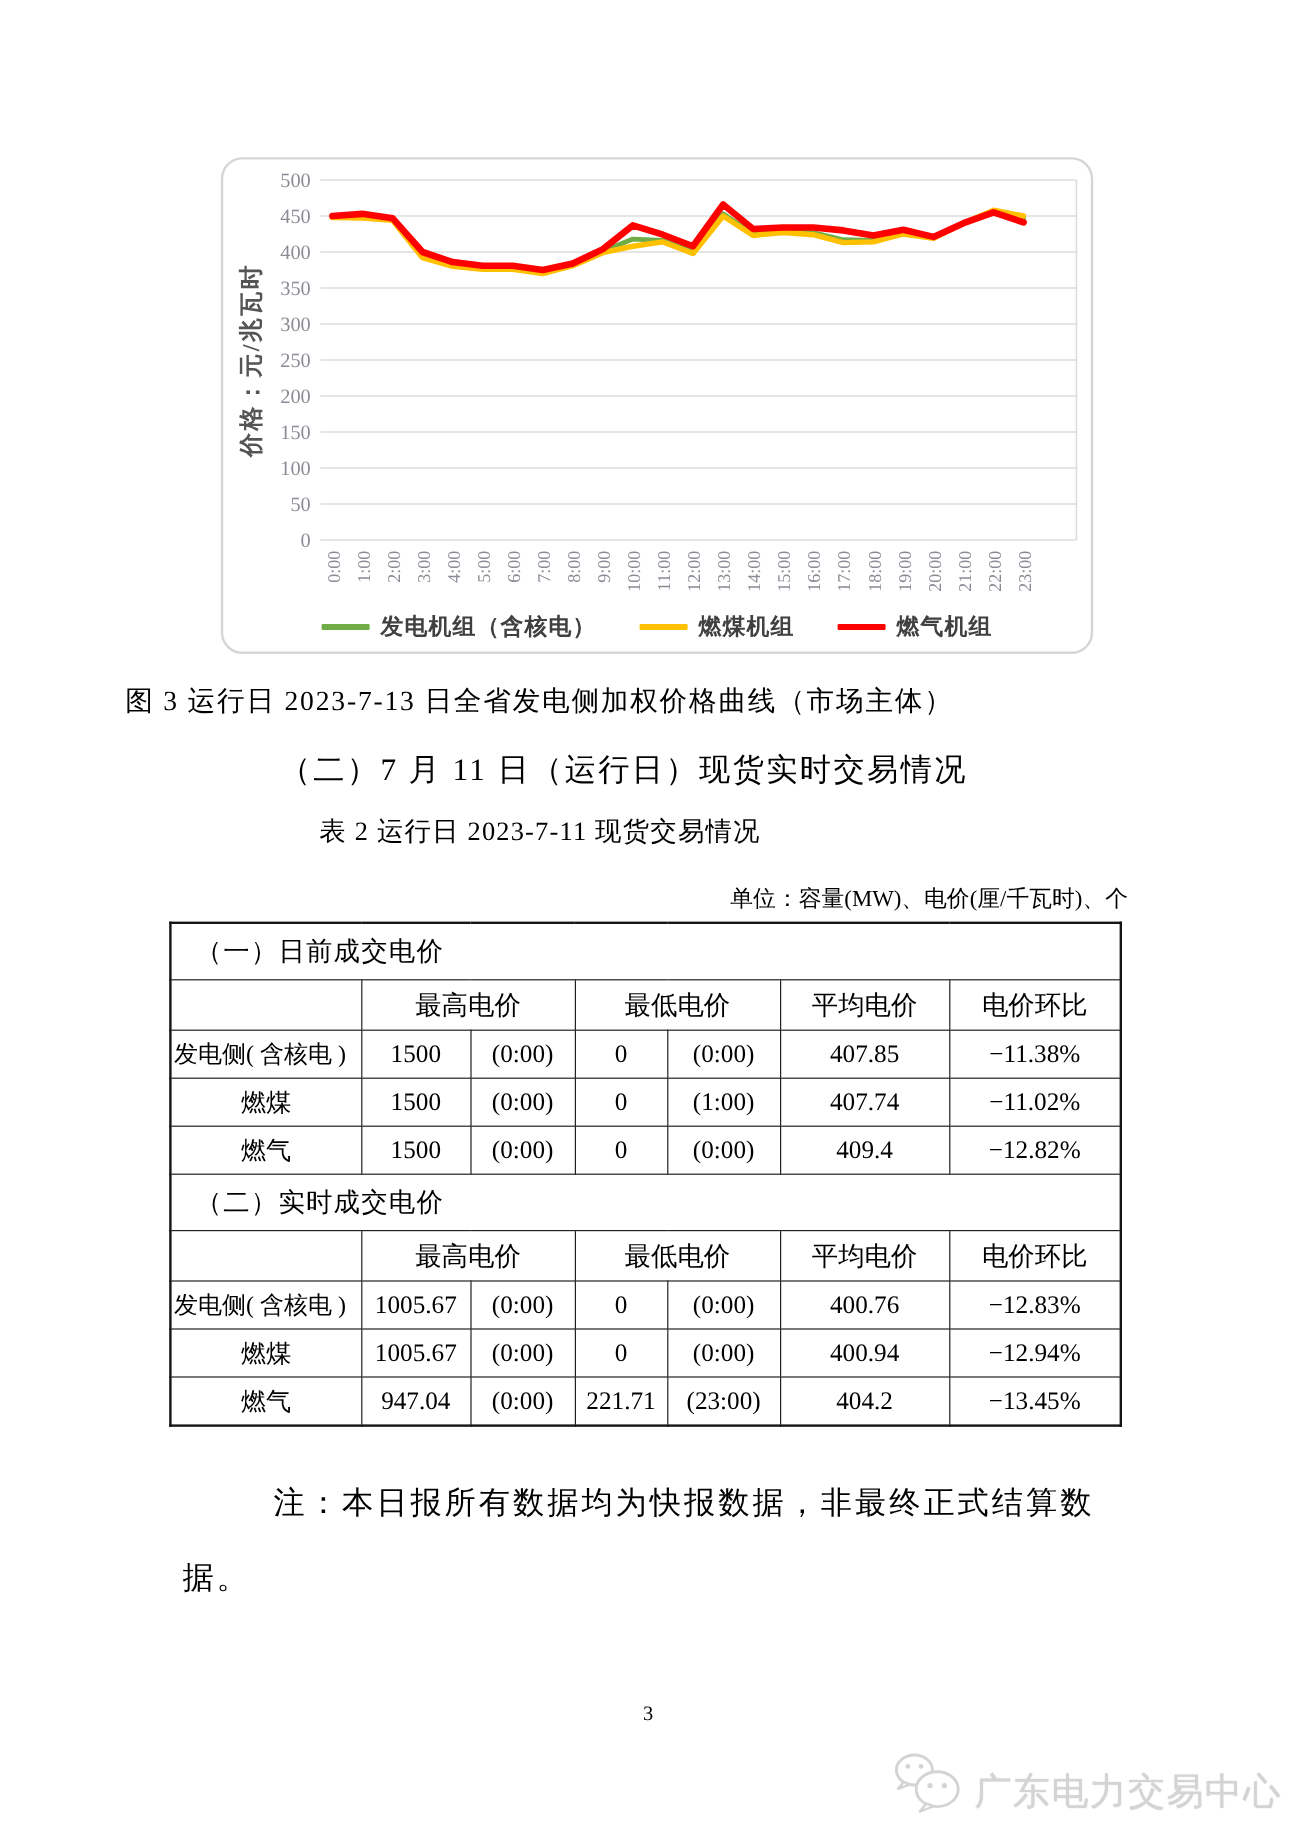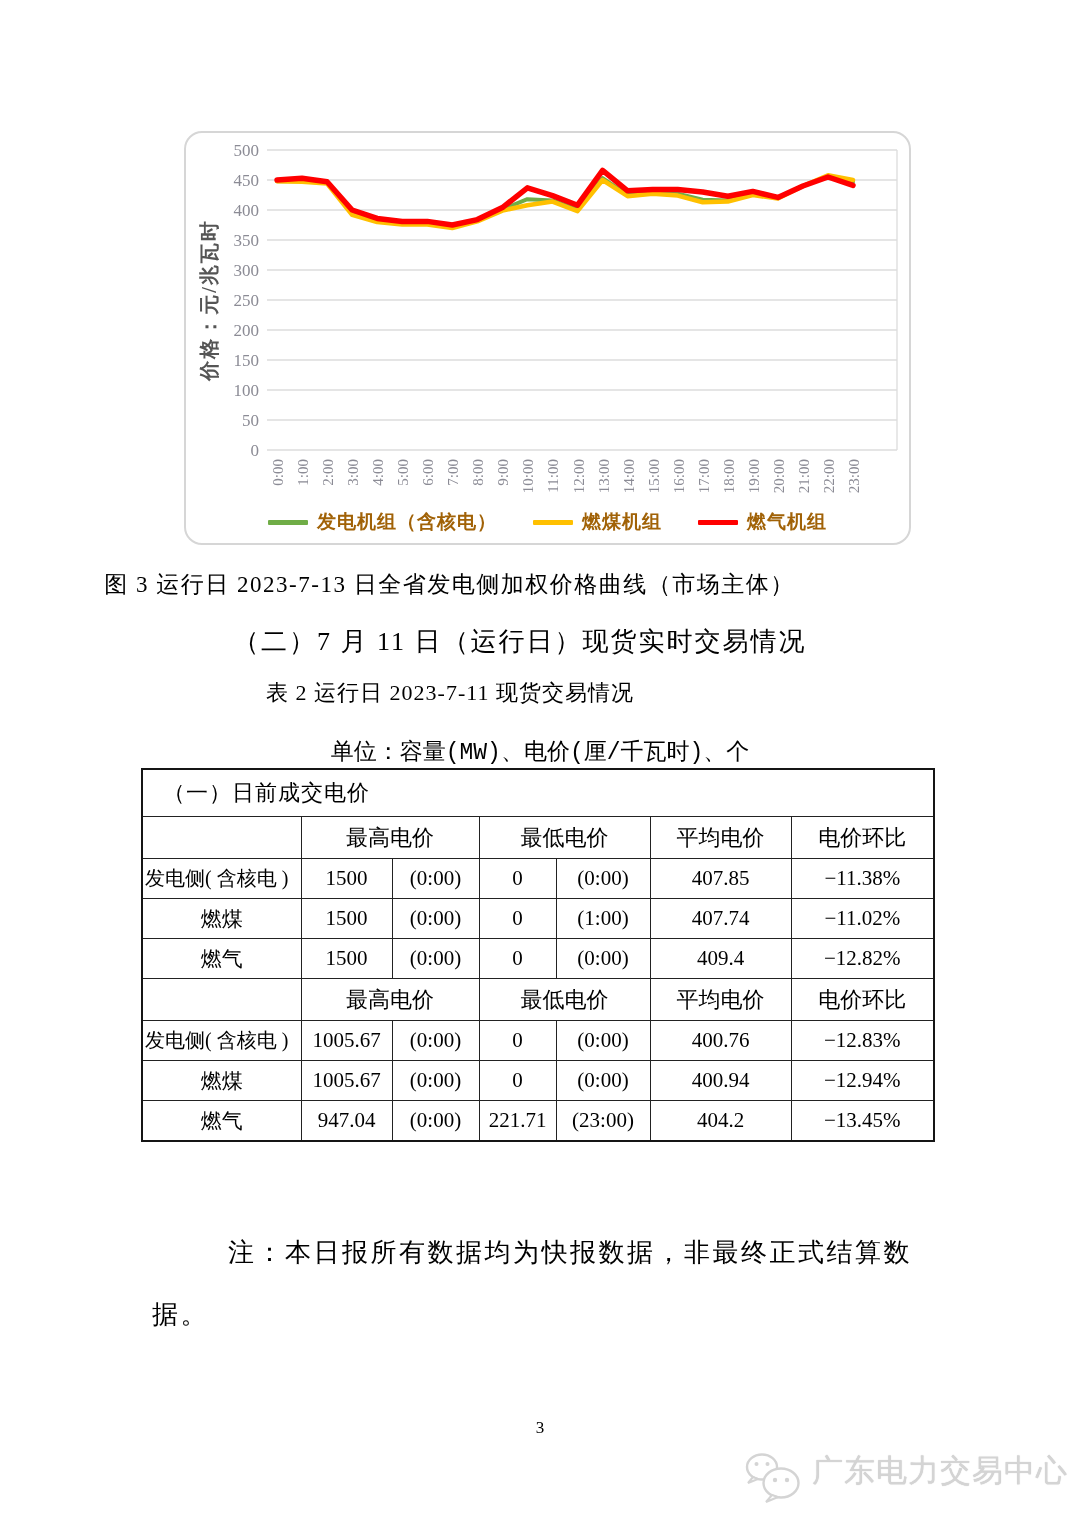--- a/index.html
+++ b/index.html
@@ -13,29 +13,29 @@
     position:absolute;left:184px;top:131px;width:727px;height:414px;
     border:2px solid #d6d6d6;border-radius:18px;box-sizing:border-box;
     background:#fff;
   }
   .chart-box svg{position:absolute;left:0;top:0;}
   .legend{
     position:absolute;left:0;right:0;top:376px;
     display:flex;justify-content:center;align-items:center;gap:36px;
   }
   .legend-item{display:flex;align-items:center;gap:9px;
-    font-weight:bold;font-size:19px;color:#a16207;letter-spacing:1px;}
+    font-weight:bold;font-size:19px;color:#404040;letter-spacing:1px;}
   .legend-swatch{width:40px;height:5px;border-radius:1px;}
   
   .figure-caption{position:absolute;top:569px;left:0;width:899px;text-align:center;
     font-size:23px;letter-spacing:1.5px;}
   .section-heading{position:absolute;top:624px;left:233px;font-size:26px;letter-spacing:2px;}
   .table-title{position:absolute;top:678px;left:0;width:900px;text-align:center;font-size:22px;letter-spacing:1px;}
-  .unit-note{position:absolute;top:736px;left:140px;width:800px;text-align:center;
-    font-size:23px;font-family:Liberation Mono, monospace;}
+  .unit-note{position:absolute;top:736px;left:140px;width:800px;text-align:right;
+    font-size:19px;font-family:Liberation Serif, serif;}
   
   .price-table{
     position:absolute;top:768px;left:141px;width:792px;
     border-collapse:collapse;table-layout:fixed;
     border:2.5px solid #151515;
   }
   .price-table td{
     border:1.5px solid #222;text-align:center;padding:0;
     font-size:21px;overflow:hidden;white-space:nowrap;
   }
@@ -43,21 +43,21 @@
   .price-table tr.hdr-row td{height:41px;font-size:22px;text-align:center;}
   .price-table tr.data-row td{height:39px;}
   .price-table td.row-label-left{text-align:left;padding-left:2px;font-size:20px;}
   
   .note{position:absolute;left:152px;top:1222px;width:790px;font-size:26px;line-height:62px;}
   .note .l1{text-indent:76px;letter-spacing:2.5px;}
   .note .l2{letter-spacing:2.5px;}
   .page-number{position:absolute;top:1418px;left:0;width:1080px;text-align:center;font-size:17px;}
   .watermark{
     position:absolute;top:1450px;right:12px;height:64px;
-    display:flex;align-items:flex-start;gap:5px;
+    display:flex;align-items:flex-end;gap:5px;
     color:#d4d4d4;font-size:31px;letter-spacing:1px;
     font-family:"Liberation Sans","DejaVu Sans",sans-serif;
     text-shadow:0 0 1px #c2c2c2;
   }
 </style>
 </head>
 <body>
 
 <div class="chart-box">
   <svg id="chart-svg" width="723" height="410" viewBox="0 0 723 410">
@@ -177,20 +177,23 @@
     <tr class="data-row">
       <td>燃气</td>
       <td>1500</td>
       <td>(0:00)</td>
       <td>0</td>
       <td>(0:00)</td>
       <td>409.4</td>
       <td>−12.82%</td>
     </tr>
 
+    <tr>
+      <td colspan="7" class="section-cell">（二）实时成交电价</td>
+    </tr>
     <tr class="hdr-row">
       <td></td>
       <td colspan="2">最高电价</td>
       <td colspan="2">最低电价</td>
       <td>平均电价</td>
       <td>电价环比</td>
     </tr>
     <tr class="data-row">
       <td class="row-label-left">发电侧( 含核电 )</td>
       <td>1005.67</td>

